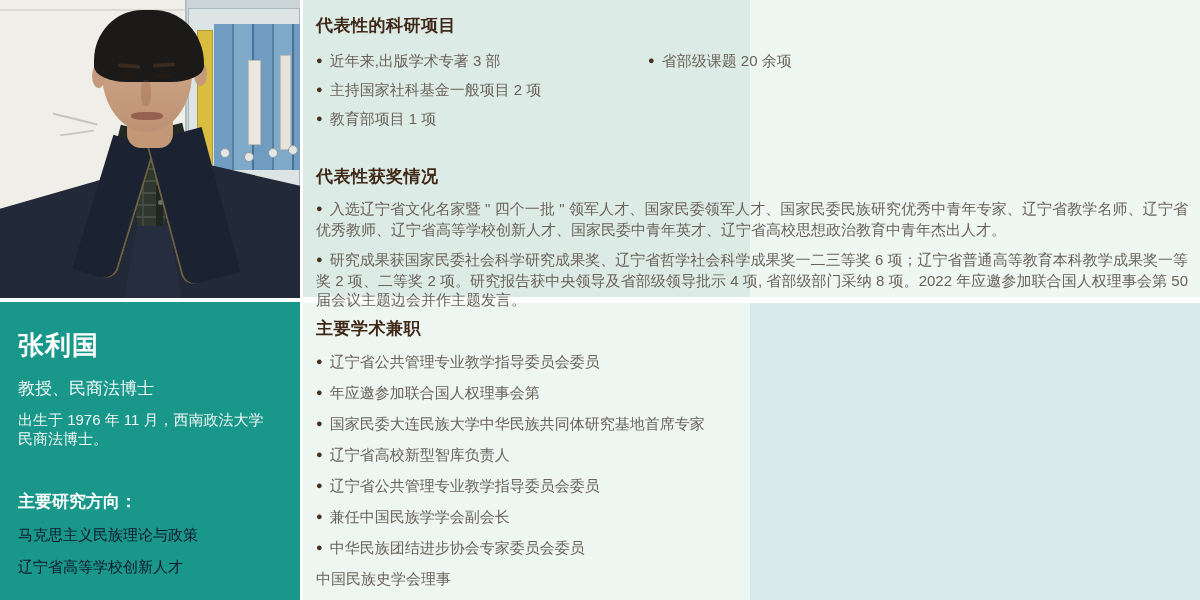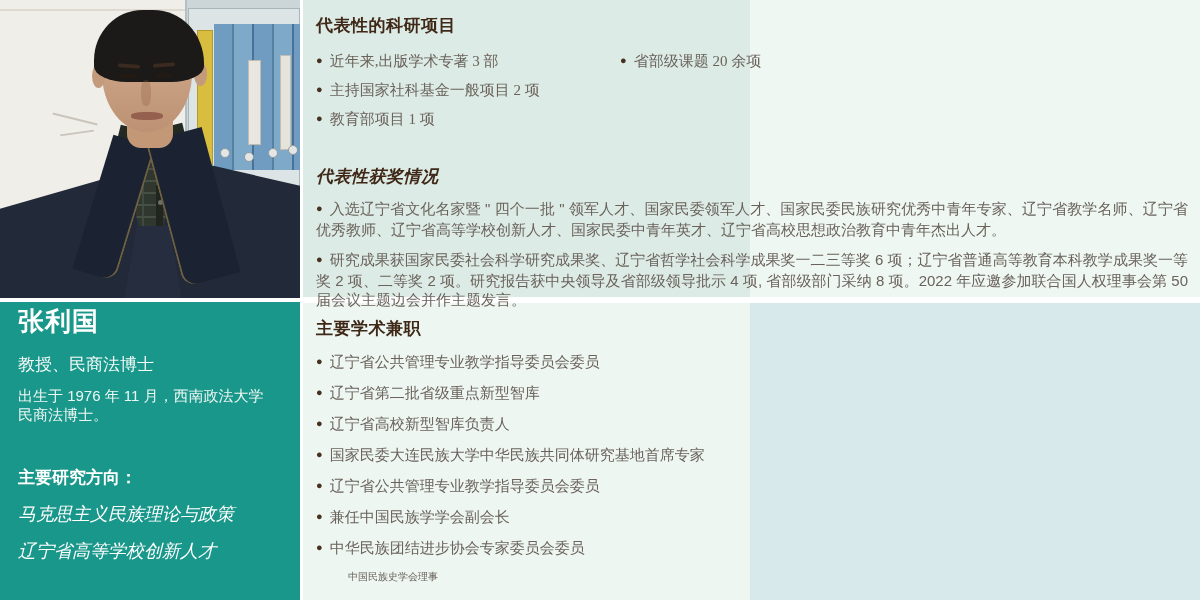--- a/index.html
+++ b/index.html
@@ -59,42 +59,42 @@
   .ear-l{left:92px;top:64px;} .ear-r{left:194px;top:62px;}
   .hairline{position:absolute;left:100px;top:22px;width:98px;height:26px;background:#1c1a18;border-radius:50% 50% 40% 40%/90% 90% 30% 30%;}
   .brow{position:absolute;width:22px;height:4px;background:#3a2a20;border-radius:2px;}
   .brow-l{left:118px;top:64px;transform:rotate(4deg);} .brow-r{left:153px;top:63px;transform:rotate(-4deg);}
   .eye{position:absolute;width:17px;height:5px;background:#241a14;border-radius:50%;}
   .eye-l{left:120px;top:74px;} .eye-r{left:155px;top:73px;}
   .nose{position:absolute;left:141px;top:80px;width:10px;height:26px;background:rgba(140,90,60,.28);border-radius:40%;}
   .mouth{position:absolute;left:131px;top:112px;width:32px;height:8px;background:#96604f;border-radius:40%;}
 
   
-  .teal{position:absolute;left:0;top:302px;width:300px;height:298px;background:var(--teal);color:#fff;padding:0 18px;}
+  .teal{position:absolute;left:0;top:302px;width:300px;height:298px;background:var(--teal);color:#fff;padding:24px 18px;}
   .name{font-size:26px;font-weight:bold;letter-spacing:1px;margin-top:2px;}
   .sub{font-size:17px;margin-top:14px;color:#f4fbf8;}
   .bio{font-size:15px;line-height:19px;margin-top:10px;color:#eef7f3;}
   .res-head{font-size:17px;font-weight:bold;margin-top:42px;}
-  .res-item{font-size:18px;margin-top:13px;color:#ffffff;font-style:italic;}
+  .res-item{font-size:15px;margin-top:13px;color:#0f172a;}
 
   
   .content-top{position:absolute;left:316px;top:14px;width:872px;}
   .content-bottom{position:absolute;left:316px;top:317px;width:430px;}
   h2.sec{font-size:17px;font-weight:bold;color:var(--heading);letter-spacing:.5px;}
   .dot{color:var(--bullet);font-size:11px;margin-right:7px;position:relative;top:-2px;}
-  ul.plain{list-style:none;font-family:Liberation Serif, serif;}
+  ul.plain{list-style:none;}
   .proj-cols{display:flex;margin-top:15px;}
   .proj-col1{width:304px;}
-  .proj-col2{width:300px;}
+  .proj-col2{width:300px;margin-left:28px;}
   .proj-cols li{font-size:15px;color:var(--body);margin-bottom:10px;white-space:nowrap;}
-  .awards-head{margin-top:26px;font-style:italic;}
+  .awards-head{margin-top:26px;}
   .aw{font-size:15px;line-height:19px;color:var(--body);margin-top:11px;text-align:justify;}
   .pos-list{margin-top:13px;}
   .pos-list li{font-size:15px;color:var(--body);margin-bottom:12px;white-space:nowrap;}
-  .pos-footer{font-size:10px;color:var(--body);margin-top:1px;margin-left:32px;}
+  .pos-footer{font-size:15px;color:var(--body);margin-top:1px;}
 </style>
 </head>
 <body>
 
 <div class="page">
 
   <div class="panel p-top-mid"></div>
   <div class="panel p-top-right"></div>
   <div class="panel p-bottom-mid"></div>
   <div class="panel p-bottom-right"></div>
@@ -167,23 +167,23 @@
     </div>
     <h2 class="sec awards-head">代表性获奖情况</h2>
     <p class="aw"><span class="dot">●</span><span>入选辽宁省文化名家暨 " 四个一批 " 领军人才、国家民委领军人才、国家民委民族研究优秀中青年专家、辽宁省教学名师、辽宁省优秀教师、辽宁省高等学校创新人才、国家民委中青年英才、辽宁省高校思想政治教育中青年杰出人才。</span></p>
     <p class="aw"><span class="dot">●</span><span>研究成果获国家民委社会科学研究成果奖、辽宁省哲学社会科学成果奖一二三等奖 6 项；辽宁省普通高等教育本科教学成果奖一等奖 2 项、二等奖 2 项。研究报告获中央领导及省部级领导批示 4 项, 省部级部门采纳 8 项。2022 年应邀参加联合国人权理事会第 50 届会议主题边会并作主题发言。</span></p>
   </div>
 
   <div class="content-bottom">
     <h2 class="sec">主要学术兼职</h2>
     <ul class="plain pos-list">
       <li><span class="dot">●</span><span>辽宁省公共管理专业教学指导委员会委员</span></li>
-      <li><span class="dot">●</span><span>辽宁省第二批省级重点新型智库</span></li>
+      <li><span class="dot">●</span><span>年应邀参加联合国人权理事会第</span></li>
+      <li><span class="dot">●</span><span>国家民委大连民族大学中华民族共同体研究基地首席专家</span></li>
       <li><span class="dot">●</span><span>辽宁省高校新型智库负责人</span></li>
-      <li><span class="dot">●</span><span>国家民委大连民族大学中华民族共同体研究基地首席专家</span></li>
       <li><span class="dot">●</span><span>辽宁省公共管理专业教学指导委员会委员</span></li>
       <li><span class="dot">●</span><span>兼任中国民族学学会副会长</span></li>
       <li><span class="dot">●</span><span>中华民族团结进步协会专家委员会委员</span></li>
     </ul>
     <div class="pos-footer">中国民族史学会理事</div>
   </div>
 
 </div>
 
 </body></html>

